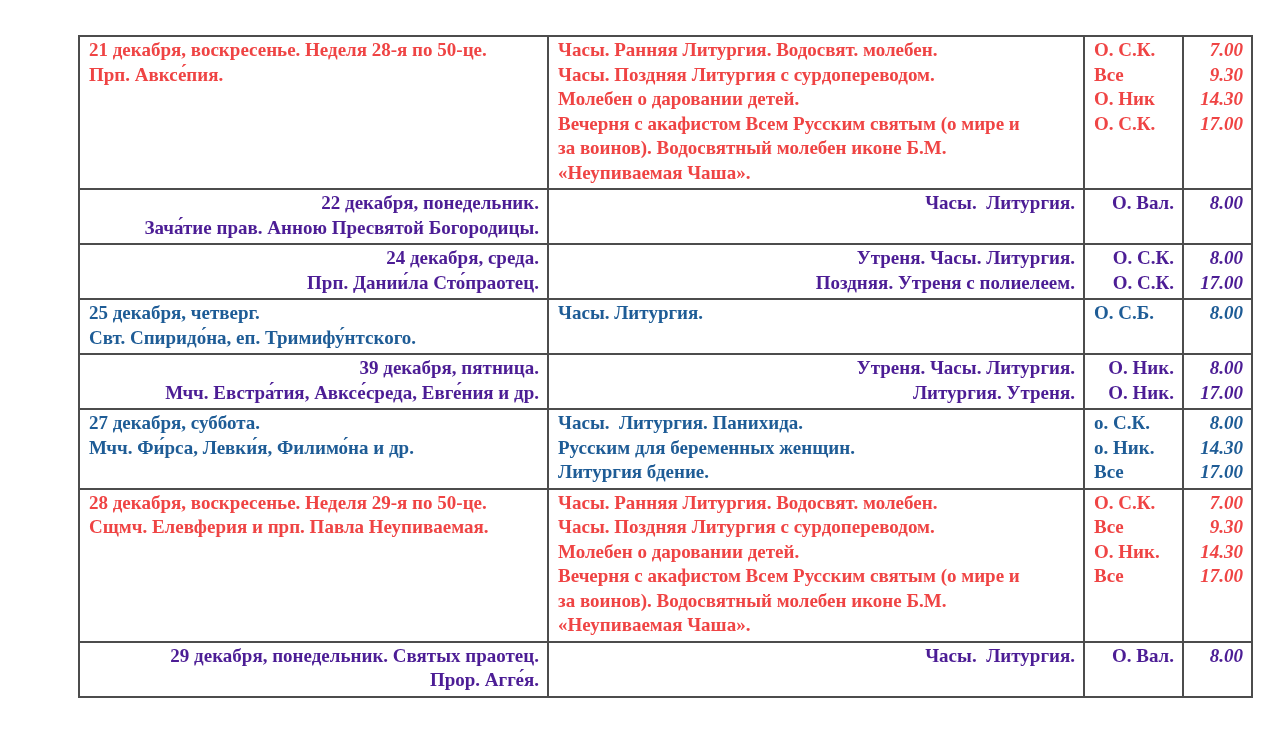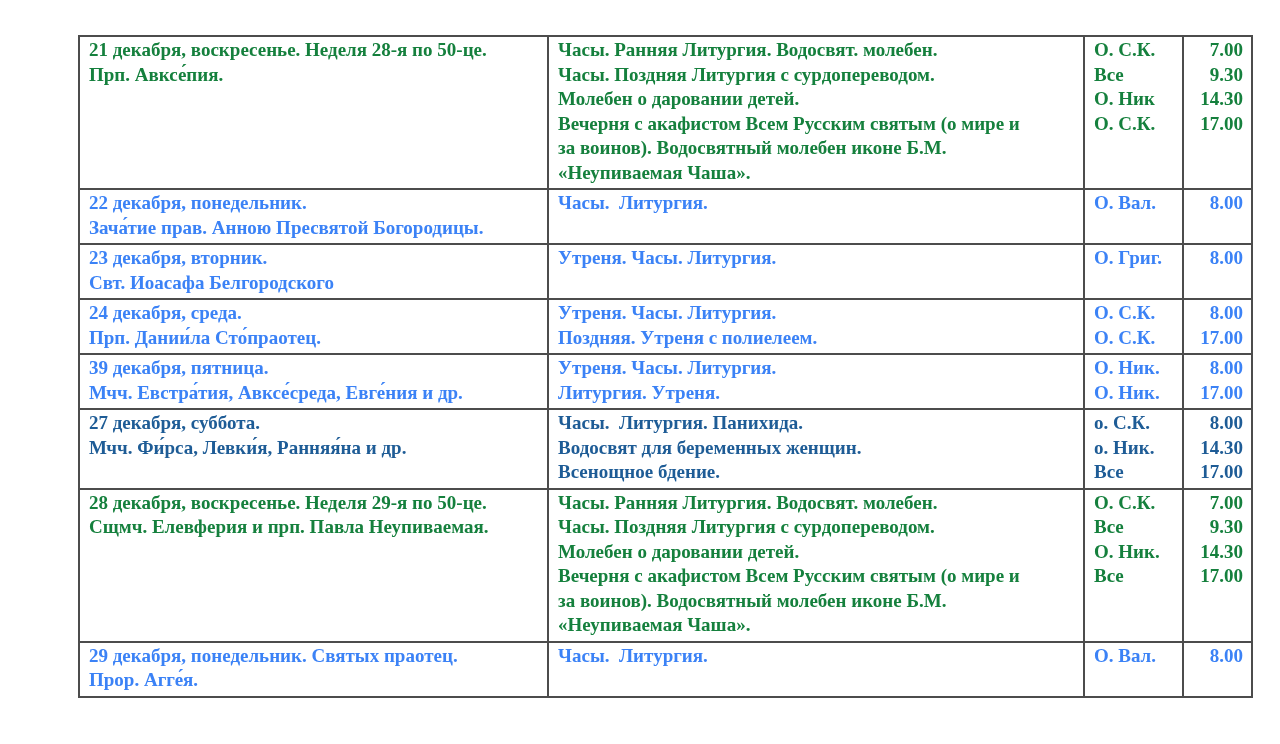--- a/index.html
+++ b/index.html
@@ -24,25 +24,25 @@
   table.schedule td {
     border: 2px solid #4c4c4c;
     vertical-align: top;
     font-weight: bold;
     font-size: 19px;
     line-height: 24.5px;
     padding: 1px 8px 3px 9px;
     overflow: hidden;
   }
   td.col-date    { padding-left: 11px; }
-  td.col-time    { text-align: right; padding-right: 11px; }
+  td.col-time    { text-align: right; padding-right: 11px; font-style: italic; }
   .line { white-space: pre; }
-  tr.tone-red   td { color: #15803d; margin-left: 18px; }
+  tr.tone-red   td { color: #ef4444; margin-left: 18px; }
   tr.tone-blue  td { color: #1E5C96; }
-  tr.tone-black td { color: #3b82f6; }
+  tr.tone-black td { color: #4c1d95; text-align: right; }
 </style>
 </head>
 <body>
 
 <div class="page">
   <table class="schedule">
     <colgroup id="schedule-cols">
         <col style="width: 469px;">
         <col style="width: 536px;">
         <col style="width: 99px;">
@@ -85,51 +85,51 @@
           </td>
           <td class="col-priest">
             <div class="line">О. Вал.</div>
           </td>
           <td class="col-time">
             <div class="line">8.00</div>
           </td>
         </tr>
         <tr class="tone-black">
           <td class="col-date">
-            <div class="line">23 декабря, вторник.</div>
-            <div class="line">Свт. Иоасафа Белгородского</div>
-          </td>
-          <td class="col-services">
-            <div class="line">Утреня. Часы. Литургия.</div>
-          </td>
-          <td class="col-priest">
-            <div class="line">О. Григ.</div>
-          </td>
-          <td class="col-time">
-            <div class="line">8.00</div>
-          </td>
-        </tr>
-        <tr class="tone-black">
-          <td class="col-date">
             <div class="line">24 декабря, среда.</div>
             <div class="line">Прп. Дании́ла Сто́праотец.</div>
           </td>
           <td class="col-services">
             <div class="line">Утреня. Часы. Литургия.</div>
             <div class="line">Поздняя. Утреня с полиелеем.</div>
           </td>
           <td class="col-priest">
             <div class="line">О. С.К.</div>
             <div class="line">О. С.К.</div>
           </td>
           <td class="col-time">
             <div class="line">8.00</div>
             <div class="line">17.00</div>
           </td>
         </tr>
+        <tr class="tone-blue">
+          <td class="col-date">
+            <div class="line">25 декабря, четверг.</div>
+            <div class="line">Свт. Спиридо́на, еп. Тримифу́нтского.</div>
+          </td>
+          <td class="col-services">
+            <div class="line">Часы. Литургия.</div>
+          </td>
+          <td class="col-priest">
+            <div class="line">О. С.Б.</div>
+          </td>
+          <td class="col-time">
+            <div class="line">8.00</div>
+          </td>
+        </tr>
         <tr class="tone-black">
           <td class="col-date">
             <div class="line">39 декабря, пятница.</div>
             <div class="line">Мчч. Евстра́тия, Авксе́среда, Евге́ния и др.</div>
           </td>
           <td class="col-services">
             <div class="line">Утреня. Часы. Литургия.</div>
             <div class="line">Литургия. Утреня.</div>
           </td>
           <td class="col-priest">
@@ -137,26 +137,26 @@
             <div class="line">О. Ник.</div>
           </td>
           <td class="col-time">
             <div class="line">8.00</div>
             <div class="line">17.00</div>
           </td>
         </tr>
         <tr class="tone-blue">
           <td class="col-date">
             <div class="line">27 декабря, суббота.</div>
-            <div class="line">Мчч. Фи́рса, Левки́я, Ранняя́на и др.</div>
+            <div class="line">Мчч. Фи́рса, Левки́я, Филимо́на и др.</div>
           </td>
           <td class="col-services">
             <div class="line">Часы.  Литургия. Панихида.</div>
-            <div class="line">Водосвят для беременных женщин.</div>
-            <div class="line">Всенощное бдение.</div>
+            <div class="line">Русским для беременных женщин.</div>
+            <div class="line">Литургия бдение.</div>
           </td>
           <td class="col-priest">
             <div class="line">о. С.К.</div>
             <div class="line">о. Ник.</div>
             <div class="line">Все</div>
           </td>
           <td class="col-time">
             <div class="line">8.00</div>
             <div class="line">14.30</div>
             <div class="line">17.00</div>

